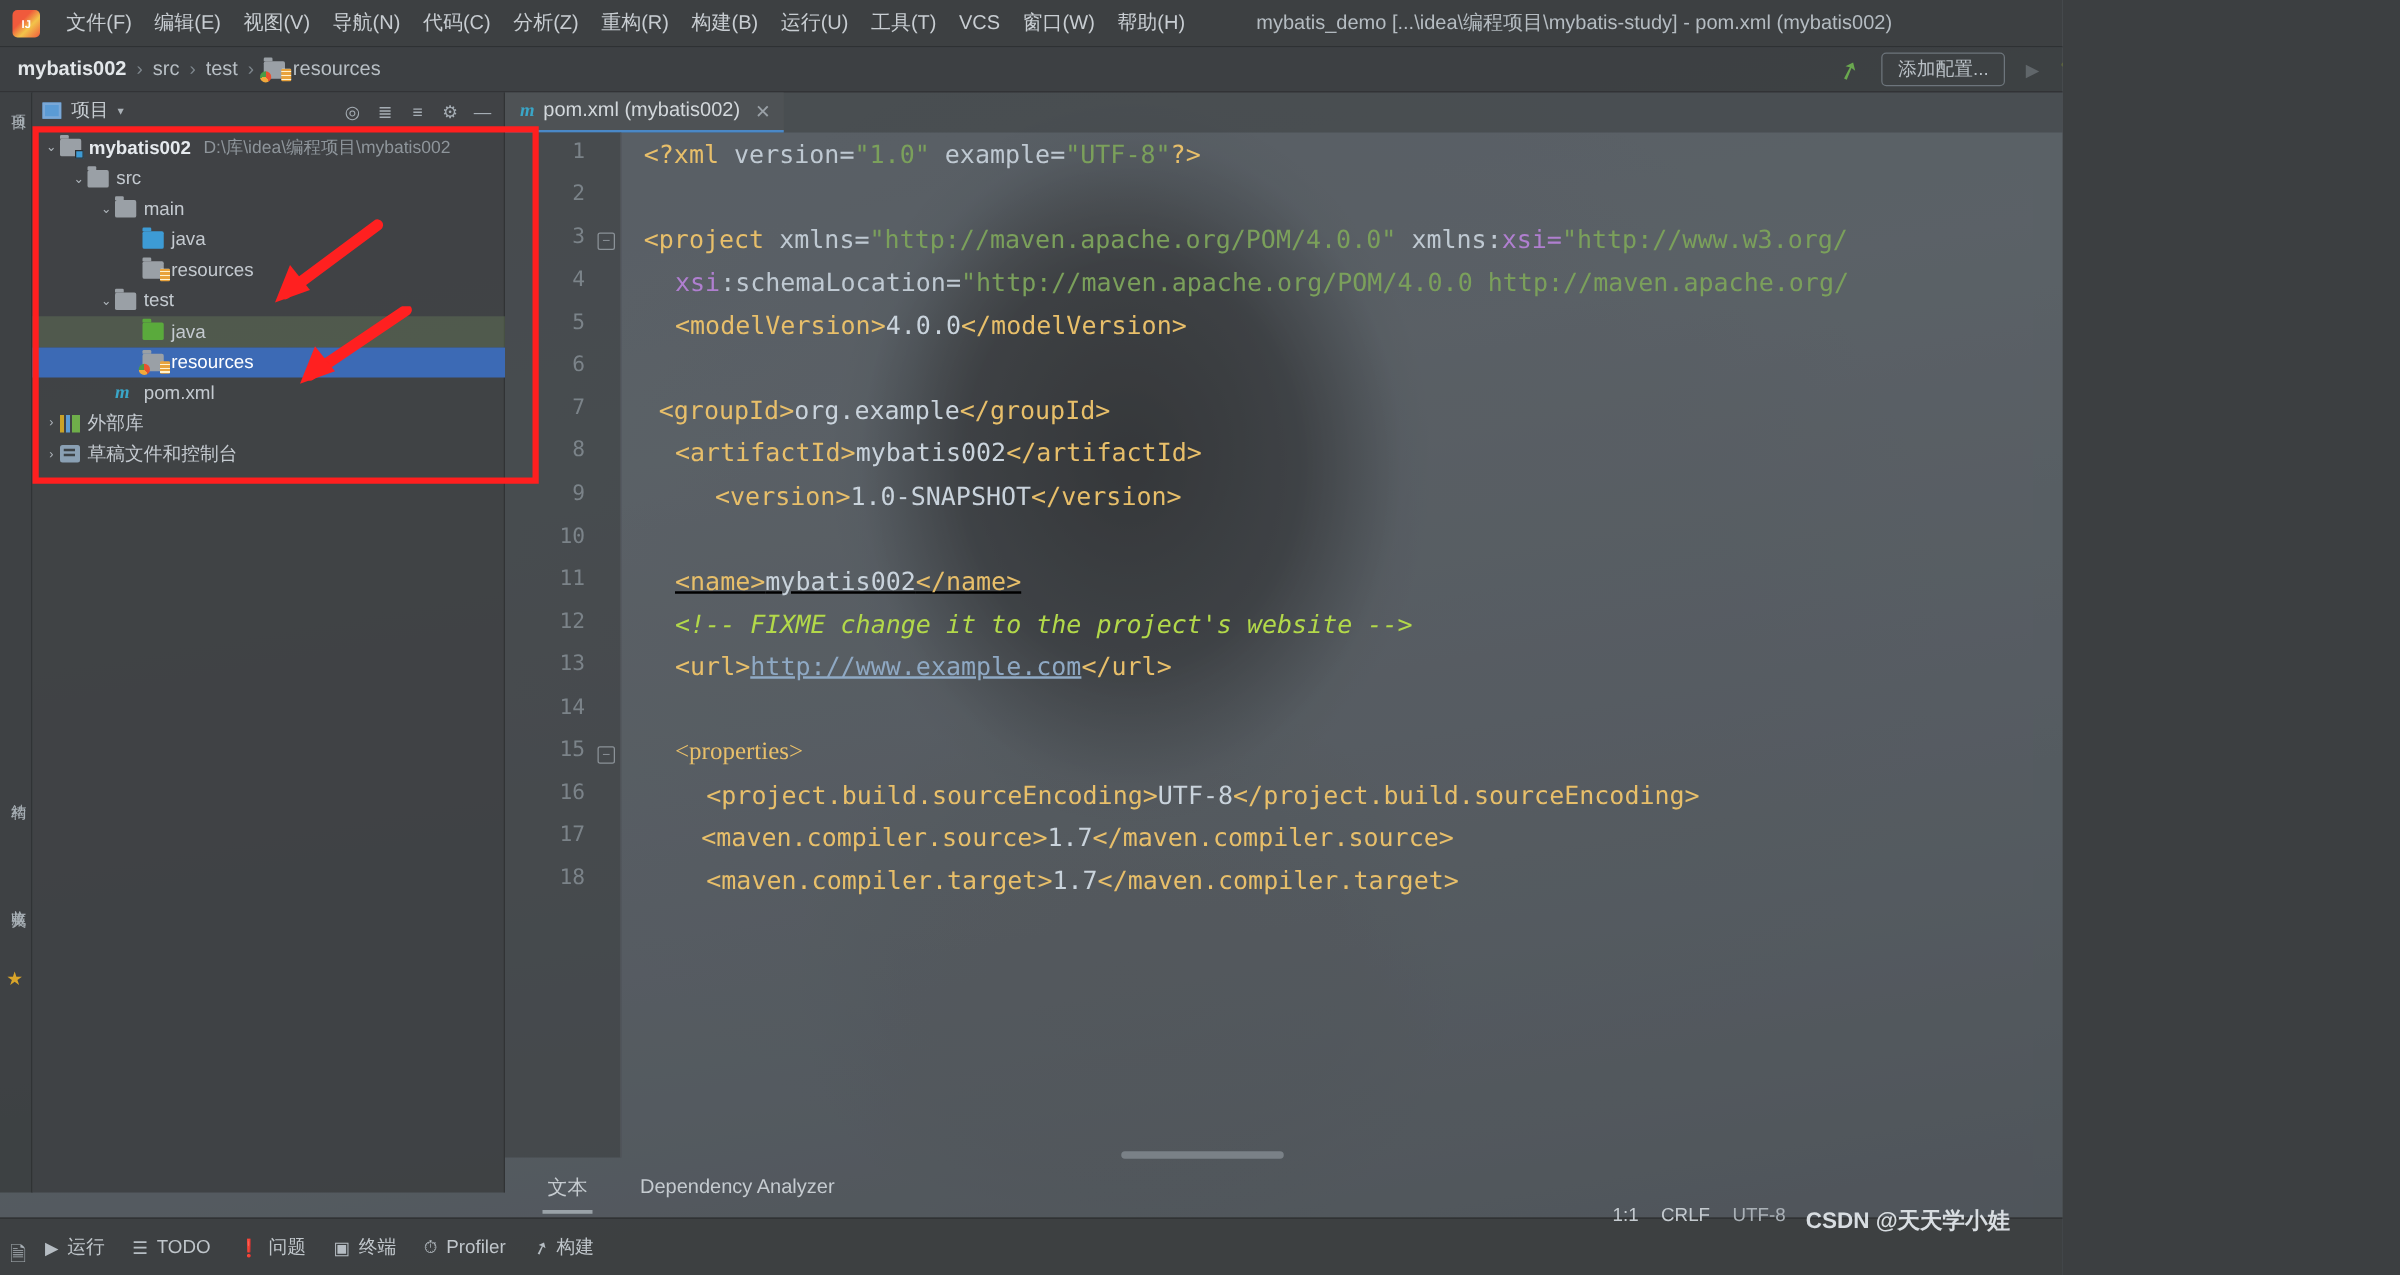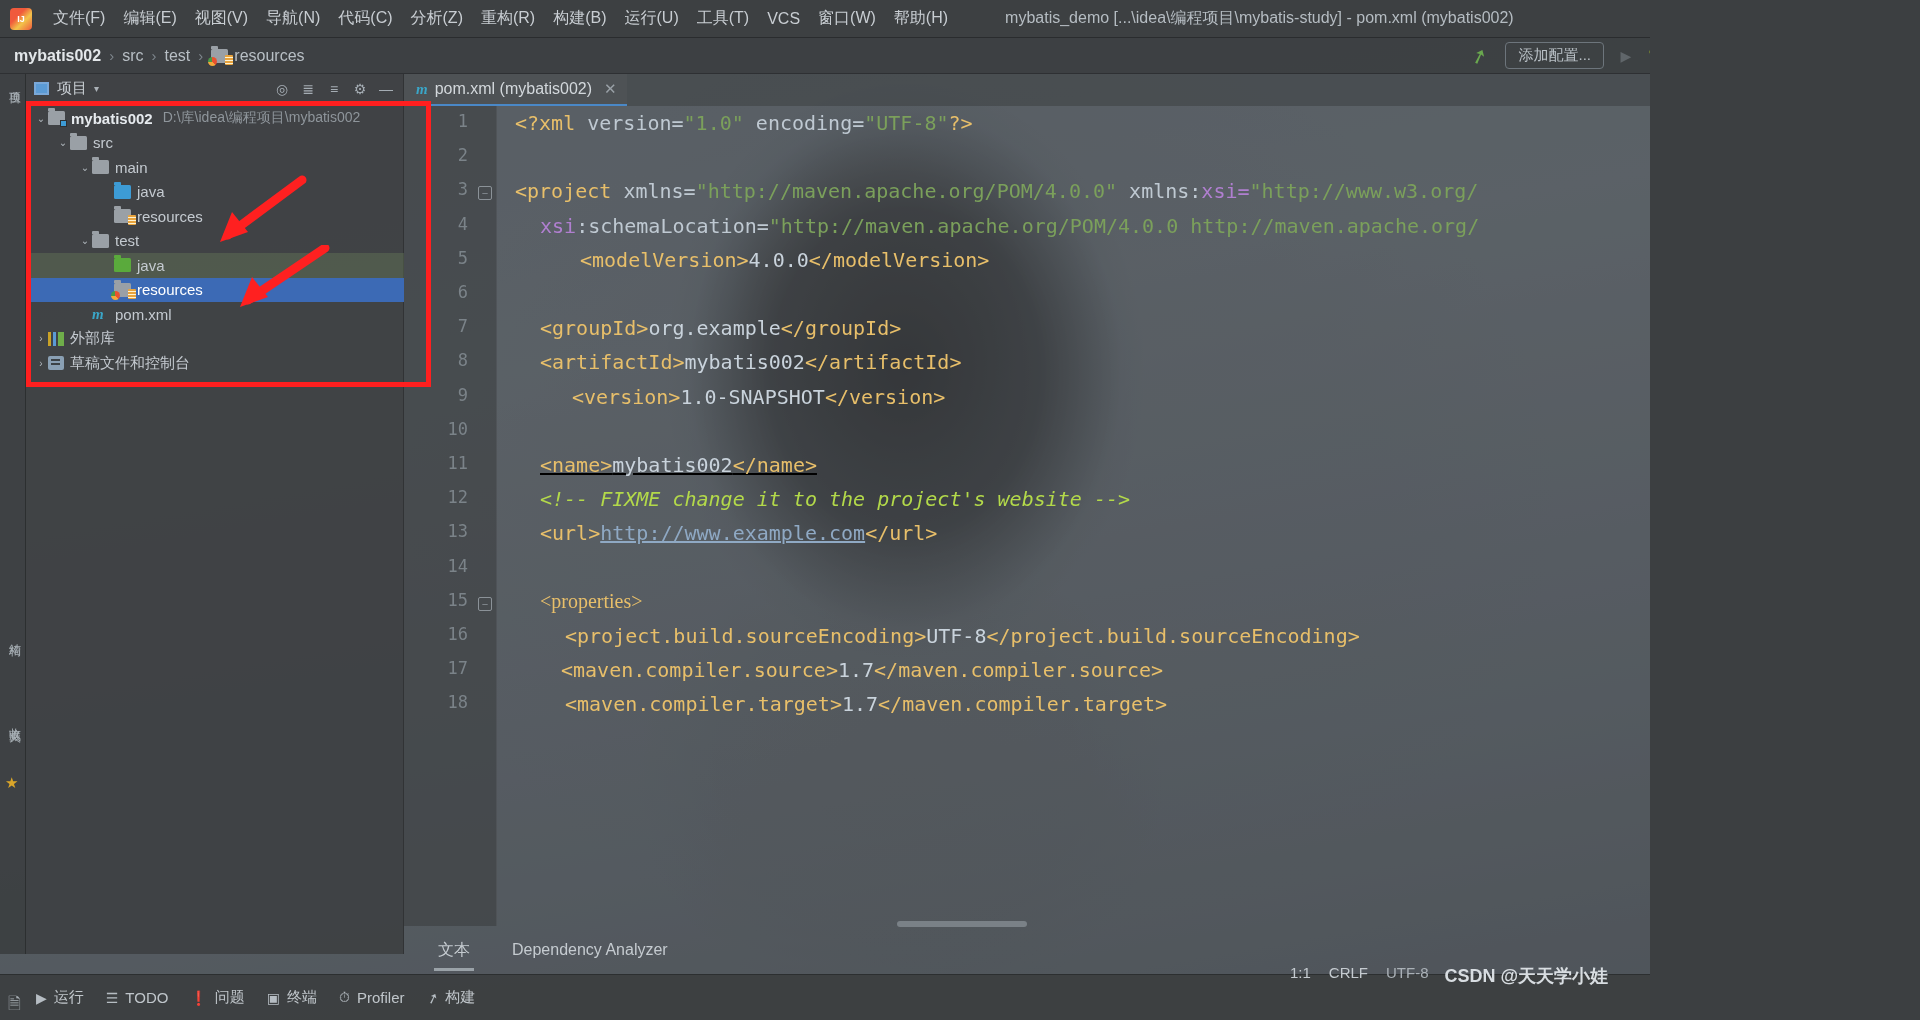--- a/index.html
+++ b/index.html
@@ -484,25 +484,25 @@
         <div class="ln" style="top: 381.2px;">12</div>
         <div class="ln" style="top: 415.4px;">13</div>
         <div class="ln" style="top: 449.6px;">14</div>
         <div class="ln" style="top: 483.8px;">15</div>
         <div class="fold" style="top: 490.8px;">−</div>
         <div class="ln" style="top: 518px;">16</div>
         <div class="ln" style="top: 552.2px;">17</div>
         <div class="ln" style="top: 586.4px;">18</div>
       </div>
     <div id="code-scroll">
-        <div class="cl" style="top: 5px; left: 18px;"><span class="tagc">&lt;?xml </span><span class="attrc">version=</span><span class="strc">"1.0"</span><span class="attrc"> encoding=</span><span class="strc">"UTF-8"</span><span class="tagc">?&gt;</span></div>
+        <div class="cl" style="top: 5px; left: 18px;"><span class="tagc">&lt;?xml </span><span class="attrc">version=</span><span class="strc">"1.0"</span><span class="attrc"> example=</span><span class="strc">"UTF-8"</span><span class="tagc">?&gt;</span></div>
         <div class="cl" style="top: 73.4px; left: 18px;"><span class="tagc">&lt;project </span><span class="attrc">xmlns=</span><span class="strc">"http://maven.apache.org/POM/4.0.0"</span><span class="attrc"> xmlns:</span><span class="nsc">xsi=</span><span class="strc">"http://www.w3.org/</span></div>
         <div class="cl" style="top: 107.6px; left: 43px;"><span class="nsc">xsi</span><span class="attrc">:schemaLocation=</span><span class="strc">"http://maven.apache.org/POM/4.0.0 http://maven.apache.org/</span></div>
-        <div class="cl" style="top: 141.8px; left: 43px; margin-left: 40px;"><span class="tagc">&lt;modelVersion&gt;</span><span class="txtc">4.0.0</span><span class="tagc">&lt;/modelVersion&gt;</span></div>
-        <div class="cl" style="top: 210.2px; left: 43px; text-align: right;"><span class="tagc">&lt;groupId&gt;</span><span class="txtc">org.example</span><span class="tagc">&lt;/groupId&gt;</span></div>
+        <div class="cl" style="top: 141.8px; left: 43px;"><span class="tagc">&lt;modelVersion&gt;</span><span class="txtc">4.0.0</span><span class="tagc">&lt;/modelVersion&gt;</span></div>
+        <div class="cl" style="top: 210.2px; left: 30px; text-align: right;"><span class="tagc">&lt;groupId&gt;</span><span class="txtc">org.example</span><span class="tagc">&lt;/groupId&gt;</span></div>
         <div class="cl" style="top: 244.4px; left: 43px;"><span class="tagc">&lt;artifactId&gt;</span><span class="txtc">mybatis002</span><span class="tagc">&lt;/artifactId&gt;</span></div>
         <div class="cl" style="top: 278.6px; left: 43px; margin-left: 32px;"><span class="tagc">&lt;version&gt;</span><span class="txtc">1.0-SNAPSHOT</span><span class="tagc">&lt;/version&gt;</span></div>
         <div class="cl" style="top: 347px; left: 43px; text-decoration: underline;"><span class="tagc">&lt;name&gt;</span><span class="txtc">mybatis002</span><span class="tagc">&lt;/name&gt;</span></div>
         <div class="cl" style="top: 415.4px; left: 43px;"><span class="tagc">&lt;url&gt;</span><span class="urlc">http://www.example.com</span><span class="tagc">&lt;/url&gt;</span></div>
         <div class="cl" style="top: 381.2px; left: 43px;"><span class="cmtc">&lt;!-- FIXME change it to the project's website --&gt;</span></div>
         <div class="cl" style="top: 483.8px; left: 43px; font-family: Liberation Serif, serif;"><span class="tagc">&lt;properties&gt;</span></div>
         <div class="cl" style="top: 518px; left: 68px;"><span class="tagc">&lt;project.build.sourceEncoding&gt;</span><span class="txtc">UTF-8</span><span class="tagc">&lt;/project.build.sourceEncoding&gt;</span></div>
         <div class="cl" style="top: 552.2px; left: 64px;"><span class="tagc">&lt;maven.compiler.source&gt;</span><span class="txtc">1.7</span><span class="tagc">&lt;/maven.compiler.source&gt;</span></div>
         <div class="cl" style="top: 586.4px; left: 68px;"><span class="tagc">&lt;maven.compiler.target&gt;</span><span class="txtc">1.7</span><span class="tagc">&lt;/maven.compiler.target&gt;</span></div>
       </div>

